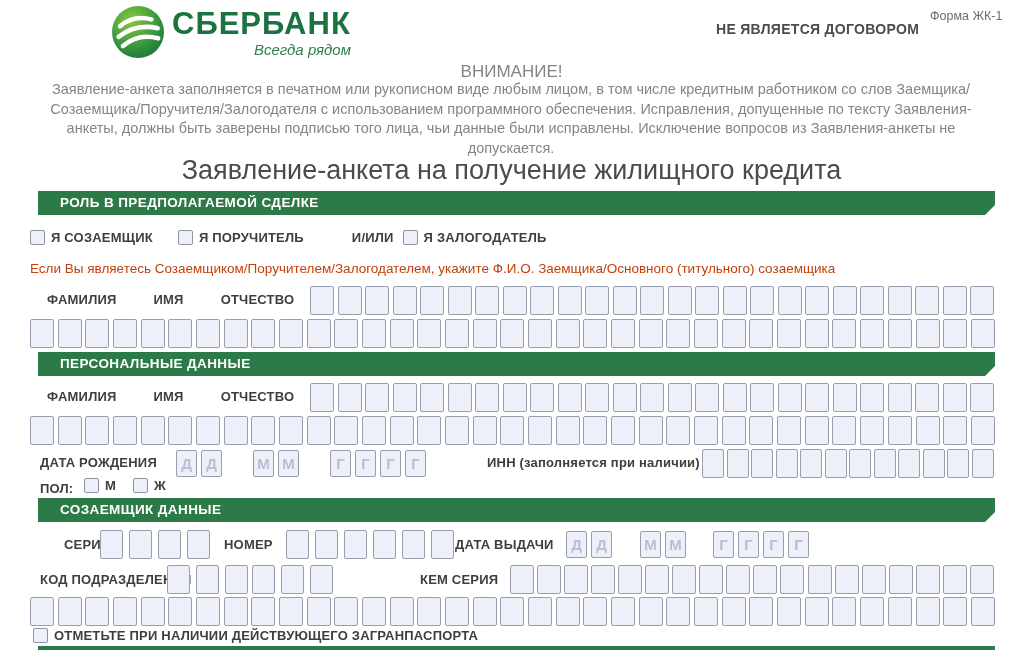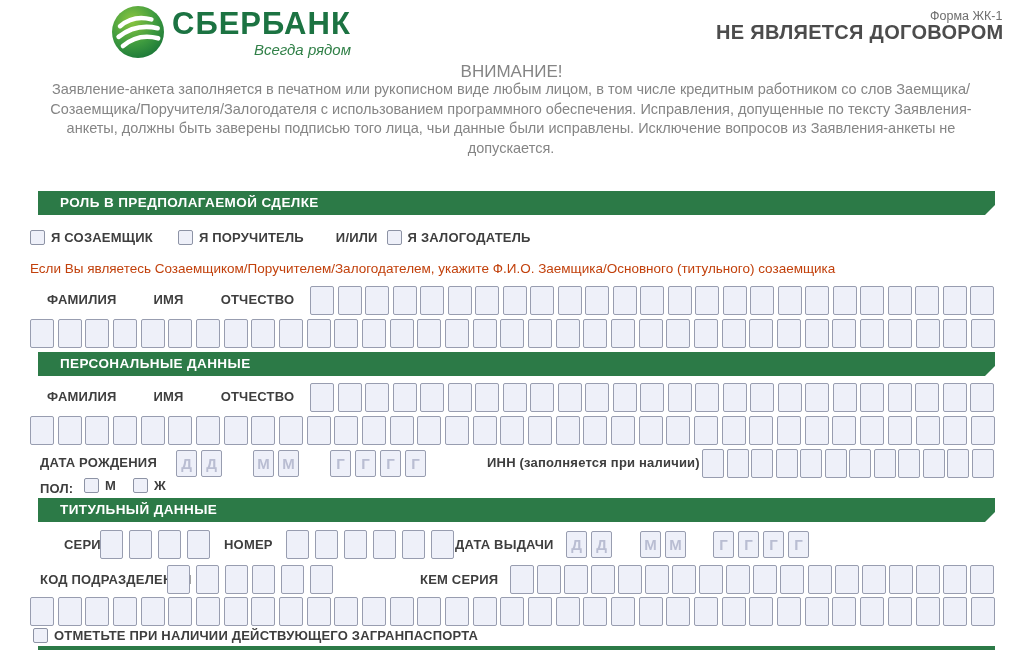--- a/index.html
+++ b/index.html
@@ -5,21 +5,21 @@
   html,body{margin:0;padding:0;background:#fff;}
   #page{position:relative;width:1023px;height:650px;background:#fff;overflow:hidden;
         font-family:"Liberation Sans",sans-serif;color:#3e3e3e;}
 
   .abs{position:absolute;}
 
   
   .logo-mark{left:110px;top:4px;width:56px;height:56px;}
   .brand{left:172px;top:6px;font-size:31px;font-weight:700;color:#1c7342;letter-spacing:1px;}
   .tagline{left:254px;top:41px;font-size:15px;font-style:italic;color:#318048;}
-  .disclaimer{left:716px;top:21px;font-size:20px;font-weight:700;color:#4c4c4c;letter-spacing:.3px;}
+  .disclaimer{left:716px;top:21px;font-size:14px;font-weight:700;color:#4c4c4c;letter-spacing:.3px;}
   .form-code{left:930px;top:9px;font-size:12.5px;color:#6e6e6e;}
 
   
   .notice-heading{left:0;top:62px;width:1023px;text-align:center;font-size:17px;color:#858585;}
   .notice-body{left:28px;top:80px;width:966px;text-align:center;font-size:14.5px;line-height:19.5px;color:#858585;}
   .main-title{left:0;top:155px;width:1023px;text-align:center;font-size:27px;color:#4b4b4b;}
 
   
   .bar{left:38px;width:957px;height:24px;background:#2c7a47;color:#fff;
        font-size:13.5px;font-weight:700;letter-spacing:.4px;line-height:24px;
@@ -32,21 +32,21 @@
 
   
   .lbl{font-size:13px;font-weight:700;color:#3e3e3e;letter-spacing:.2px;white-space:nowrap;}
   .note{font-size:13.5px;color:#c2410c;white-space:nowrap;}
 
   
   .cb{display:inline-block;width:15px;height:15px;background:#eef0f9;border:1px solid #8d93a5;
       border-radius:2px;box-sizing:border-box;flex:none;}
   .cbitem{display:flex;align-items:center;gap:6px;}
   .cbrow{left:30px;top:230px;display:flex;align-items:center;}
-  .cbrow .m1{margin-right:30px;} .cbrow .m2{margin-right:25px;} .cbrow .m3{margin-right:32px;}
+  .cbrow .m1{margin-right:30px;} .cbrow .m2{margin-right:25px;} .cbrow .m3{margin-right:48px;}
   .cbrow .andor{margin-right:9px;}
 
   
   .cells-spread{display:flex;justify-content:space-between;}
   .cells-group{display:flex;gap:6px;}
   .cell{width:24px;height:29px;background:#eef0f9;border:1px solid #989db0;border-radius:2px;
         box-sizing:border-box;flex:none;}
   .cells-group .cell{width:23px;}
   .ghostgrp{gap:4px;}
   .ghostgrp .cell{width:21px;height:27px;display:flex;align-items:center;justify-content:center;
@@ -109,20 +109,21 @@
     </svg>
   </div>
   <div class="abs brand">СБЕРБАНК</div>
   <div class="abs tagline">Всегда рядом</div>
   <div class="abs disclaimer">НЕ ЯВЛЯЕТСЯ ДОГОВОРОМ</div>
   <div class="abs form-code">Форма ЖК-1</div>
 
   <div class="abs notice-heading">ВНИМАНИЕ!</div>
   <div class="abs notice-body">Заявление-анкета заполняется в печатном или рукописном виде любым лицом, в том числе кредитным работником со слов Заемщика/Созаемщика/Поручителя/Залогодателя с использованием программного обеспечения. Исправления, допущенные по тексту Заявления-анкеты, должны быть заверены подписью того лица, чьи данные были исправлены. Исключение вопросов из Заявления-анкеты не допускается.</div>
 
+  <div class="abs main-title">Заявление-анкета на получение жилищного кредита</div>
 
   <div class="abs bar bar-role">РОЛЬ В ПРЕДПОЛАГАЕМОЙ СДЕЛКЕ</div>
 
   <div class="abs cbrow">
     <span class="cbitem m2">
       <span class="cb"></span>
       <span class="lbl">Я СОЗАЕМЩИК</span>
     </span>
     <span class="cbitem m3">
       <span class="cb"></span>
@@ -313,21 +314,21 @@
   <div class="abs lbl sex-lbl">ПОЛ:</div>
   <span class="abs cbitem sex-m">
     <span class="cb"></span>
     <span class="lbl">М</span>
   </span>
   <span class="abs cbitem sex-f">
     <span class="cb"></span>
     <span class="lbl">Ж</span>
   </span>
 
-  <div class="abs bar bar-passport">ТИТУЛЬНЫЙ ДАННЫЕ</div>
+  <div class="abs bar bar-passport">СОЗАЕМЩИК ДАННЫЕ</div>
 
   <div class="abs lbl series-lbl">СЕРИЯ</div>
   <div class="abs cells-group series">
       <span class="cell"></span>
       <span class="cell"></span>
       <span class="cell"></span>
       <span class="cell"></span>
     </div>
   <div class="abs lbl number-lbl">НОМЕР</div>
   <div class="abs cells-group number">

